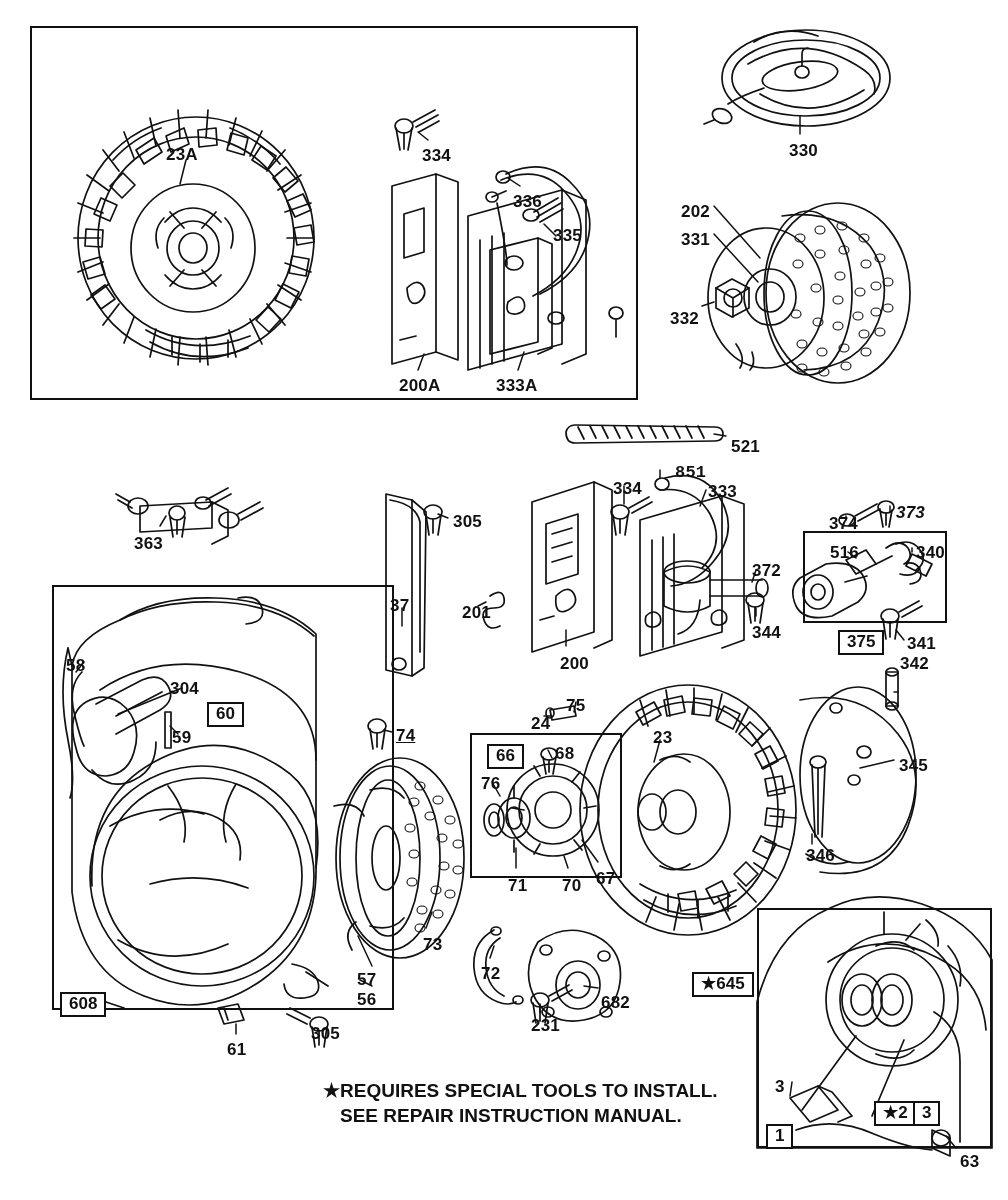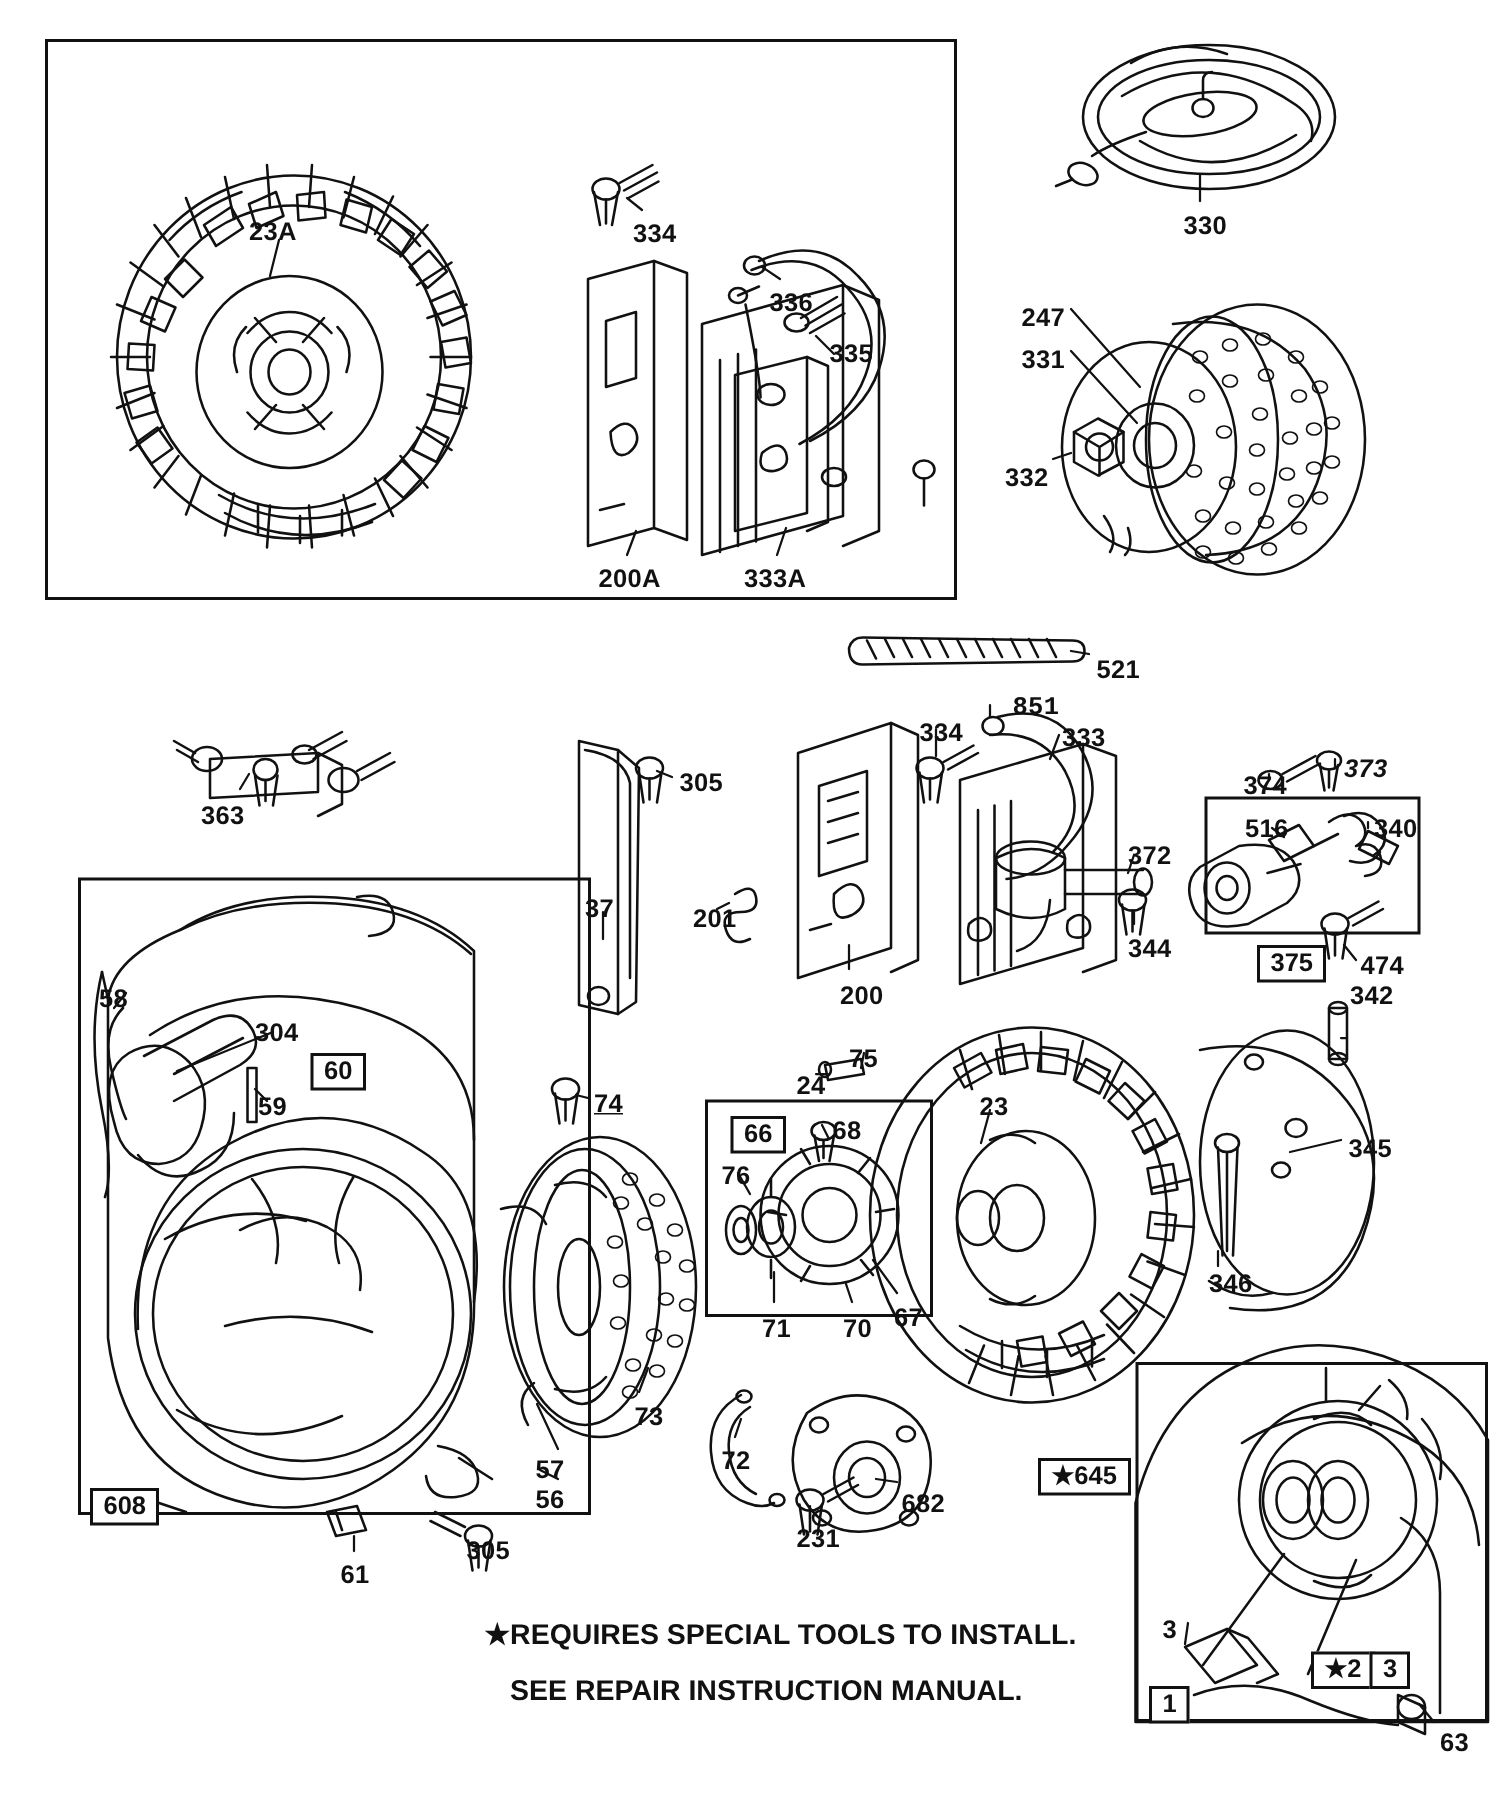--- a/index.html
+++ b/index.html
@@ -530,42 +530,42 @@
   <div class="frame" style="left:470px; top:733px; width:148px; height:141px;"></div>
   <div class="frame" style="left:757px; top:908px; width:231px; height:236px;"></div>
   <div class="frame" style="left:803px; top:531px; width:140px; height:88px;"></div>
 
   <div id="callouts">
       <div class="lbl" style="left: 166px; top: 145px;">23A</div>
       <div class="lbl" style="left: 422px; top: 146px;">334</div>
       <div class="lbl" style="left: 513px; top: 192px;">336</div>
       <div class="lbl" style="left: 553px; top: 226px;">335</div>
       <div class="lbl" style="left: 789px; top: 141px;">330</div>
-      <div class="lbl" style="left: 681px; top: 202px;">247</div>
+      <div class="lbl" style="left: 681px; top: 202px;">202</div>
       <div class="lbl" style="left: 681px; top: 230px;">331</div>
       <div class="lbl" style="left: 670px; top: 309px;">332</div>
       <div class="lbl" style="left: 399px; top: 376px;">200A</div>
       <div class="lbl" style="left: 496px; top: 376px;">333A</div>
       <div class="lbl" style="left: 731px; top: 437px;">521</div>
       <div class="lbl" style="left: 675px; top: 463px; font-family: Liberation Mono, monospace;">851</div>
       <div class="lbl" style="left: 613px; top: 479px;">334</div>
       <div class="lbl" style="left: 708px; top: 482px;">333</div>
       <div class="lbl" style="left: 134px; top: 534px;">363</div>
       <div class="lbl" style="left: 453px; top: 512px;">305</div>
       <div class="lbl" style="left: 390px; top: 596px;">37</div>
       <div class="lbl" style="left: 462px; top: 603px;">201</div>
       <div class="lbl" style="left: 560px; top: 654px;">200</div>
       <div class="lbl" style="left: 752px; top: 561px;">372</div>
       <div class="lbl" style="left: 752px; top: 623px;">344</div>
       <div class="lbl" style="left: 829px; top: 514px;">374</div>
       <div class="lbl" style="left: 896px; top: 503px; font-style: italic;">373</div>
       <div class="lbl" style="left: 830px; top: 543px;">516</div>
       <div class="lbl" style="left: 916px; top: 543px;">340</div>
       <div class="boxlbl" style="left: 838px; top: 630px;">375</div>
-      <div class="lbl" style="left: 907px; top: 634px;">474</div>
+      <div class="lbl" style="left: 907px; top: 634px;">341</div>
       <div class="lbl" style="left: 900px; top: 654px;">342</div>
       <div class="lbl" style="left: 66px; top: 656px;">58</div>
       <div class="lbl" style="left: 170px; top: 679px;">304</div>
       <div class="boxlbl" style="left: 207px; top: 702px;">60</div>
       <div class="lbl" style="left: 172px; top: 728px;">59</div>
       <div class="lbl" style="left: 396px; top: 726px; text-decoration: underline;">74</div>
       <div class="lbl" style="left: 566px; top: 696px;">75</div>
       <div class="lbl" style="left: 531px; top: 714px;">24</div>
       <div class="lbl" style="left: 653px; top: 728px;">23</div>
       <div class="lbl" style="left: 899px; top: 756px;">345</div>
@@ -587,15 +587,15 @@
       <div class="lbl" style="left: 311px; top: 1024px;">305</div>
       <div class="boxlbl" style="left: 692px; top: 972px;">★645</div>
       <div class="lbl" style="left: 775px; top: 1077px;">3</div>
       <div class="boxlbl" style="left: 766px; top: 1124px;">1</div>
       <div class="boxlbl" style="left: 874px; top: 1101px;">★2</div>
       <div class="boxlbl" style="left: 913px; top: 1101px;">3</div>
       <div class="lbl" style="left: 960px; top: 1152px;">63</div>
     </div>
 
   <div class="note" style="left:323px; top:1079px;">★REQUIRES SPECIAL TOOLS TO INSTALL.</div>
-  <div class="note" style="left:340px; top:1104px;margin-top:12px;">SEE REPAIR INSTRUCTION MANUAL.</div>
+  <div class="note" style="left:340px; top:1104px;">SEE REPAIR INSTRUCTION MANUAL.</div>
 
 </div>
 
 </body></html>

